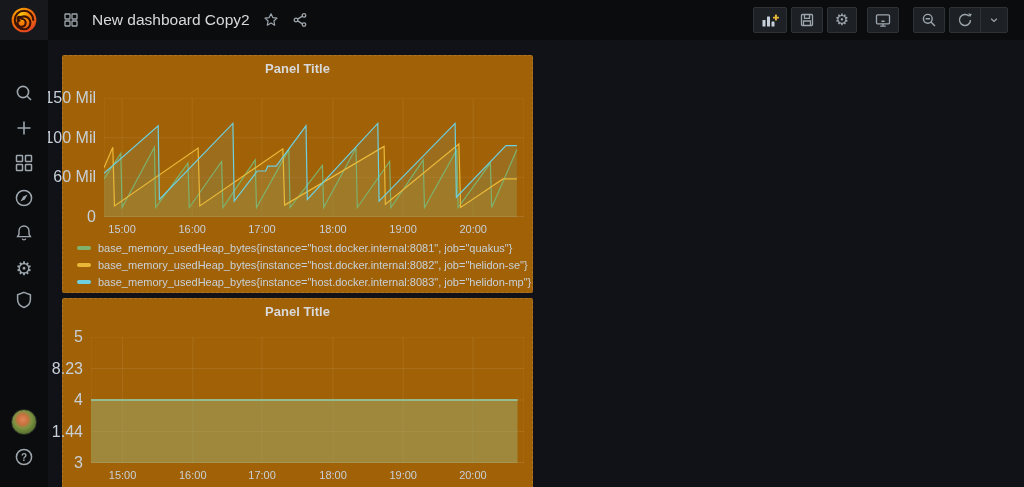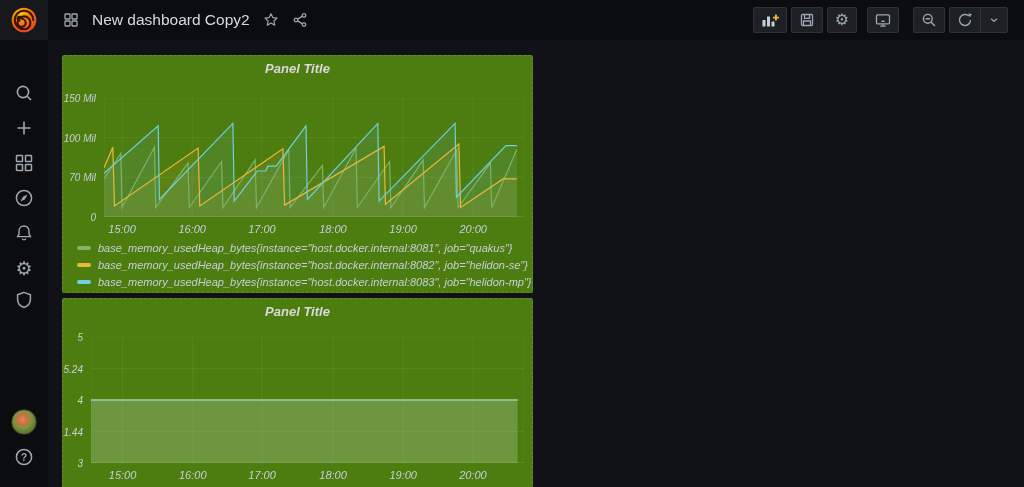--- a/index.html
+++ b/index.html
@@ -26,30 +26,30 @@
   
   .sidebar { position:absolute; left:0; top:40px; width:48px; height:447px; background:#0b0c0e; z-index:4; }
   .side-icon { position:absolute; left:14px; width:20px; height:20px; color:#9da6ad; cursor:pointer;
                display:flex; align-items:center; justify-content:center; }
   .gear-glyph { font-size:19px; line-height:1; }
   .avatar { position:absolute; left:11px; width:26px; height:26px; border-radius:50%; cursor:pointer;
             background: radial-gradient(circle at 45% 40%, #e0875a 0%, #c9713f 26%, #7d9342 45%, #55702e 75%, #3f5524 100%);
             border:1px solid #2c2f27; }
 
   
-  .panel { position:absolute; background:#4d7c0f; border:1px dashed rgba(255,255,255,0.13); border-radius:2px;font-style:italic; }
+  .panel { position:absolute; background:#a16207; border:1px dashed rgba(255,255,255,0.13); border-radius:2px; }
   .panel1 { left:62px; top:55px; width:471px; height:238px; }
   .panel2 { left:62px; top:298px; width:471px; height:240px; }
   .panel-title { height:26px; line-height:26px; text-align:center; color:#d8d9da; font-size:13px;
                  font-weight:bold; cursor:pointer; }
   .chart { position:absolute; }
   .panel1 .chart { left:41px; top:42px; width:420px; height:119px; }
   .panel2 .chart { left:28px; top:38px; width:433px; height:126px; }
   .ylabel { position:absolute; right:100%; margin-right:8px; transform:translateY(-50%);
-            font-size:10px; color:#c7d0d9; white-space:nowrap; }
+            font-size:16px; color:#c7d0d9; white-space:nowrap; }
   .xlabel { position:absolute; transform:translateX(-50%); font-size:11px; color:#c7d0d9; }
   .legend { position:absolute; left:14px; top:184px; display:flex; flex-direction:column; gap:2px; }
   .legend-row { display:flex; align-items:center; gap:7px; height:15px; cursor:pointer; }
   .swatch { width:14px; height:4px; border-radius:2px; flex:0 0 14px; }
   .legend-text { font-size:11px; color:#c7d0d9; white-space:nowrap; }
   svg { display:block; }
 </style>
 </head>
 <body>
 
@@ -215,21 +215,21 @@
           <polygon points="0.0,119 0.0,80.9 16.8,55.5 18.1,109.5 50.4,49.2 51.7,109.5 84.0,65.1 85.3,109.5 117.6,63.5 118.9,109.5 151.2,61.9 152.5,109.5 184.8,51.6 186.1,109.5 218.4,67.4 219.7,109.5 252.0,50.0 253.3,109.5 285.6,63.5 286.9,109.5 319.2,61.9 320.5,109.5 352.8,51.6 354.1,109.5 386.4,65.1 387.7,109.5 412.9,51.6 412.9,119" fill="#7EB26D" fill-opacity="0.1"></polygon>
           <polygon points="0.0,119 0.0,69.8 8.8,49.2 10.5,107.9 94.1,50.0 95.8,107.9 178.9,50.8 180.6,107.1 280.1,48.4 281.4,106.3 354.9,46.0 356.6,109.5 399.0,80.9 412.9,80.9 412.9,119" fill="#EAB839" fill-opacity="0.1"></polygon>
           <polygon points="0.0,119 0.0,75.4 54.2,27.8 55.4,101.5 128.9,25.4 130.2,103.1 153.3,73.0 161.7,73.0 163.8,68.2 172.2,68.2 202.0,27.8 203.3,101.5 273.8,25.4 275.1,103.1 351.1,25.4 352.4,99.2 401.9,47.6 412.9,47.6 412.9,119" fill="#6ED0E0" fill-opacity="0.1"></polygon>
           <polyline points="0.0,80.9 16.8,55.5 18.1,109.5 50.4,49.2 51.7,109.5 84.0,65.1 85.3,109.5 117.6,63.5 118.9,109.5 151.2,61.9 152.5,109.5 184.8,51.6 186.1,109.5 218.4,67.4 219.7,109.5 252.0,50.0 253.3,109.5 285.6,63.5 286.9,109.5 319.2,61.9 320.5,109.5 352.8,51.6 354.1,109.5 386.4,65.1 387.7,109.5 412.9,51.6" fill="none" stroke="#7EB26D" stroke-width="1.2"></polyline>
           <polyline points="0.0,69.8 8.8,49.2 10.5,107.9 94.1,50.0 95.8,107.9 178.9,50.8 180.6,107.1 280.1,48.4 281.4,106.3 354.9,46.0 356.6,109.5 399.0,80.9 412.9,80.9" fill="none" stroke="#EAB839" stroke-width="1.2"></polyline>
           <polyline points="0.0,75.4 54.2,27.8 55.4,101.5 128.9,25.4 130.2,103.1 153.3,73.0 161.7,73.0 163.8,68.2 172.2,68.2 202.0,27.8 203.3,101.5 273.8,25.4 275.1,103.1 351.1,25.4 352.4,99.2 401.9,47.6 412.9,47.6" fill="none" stroke="#6ED0E0" stroke-width="1.2"></polyline>
           <line x1="0" y1="119" x2="420" y2="119" stroke="rgba(255,255,255,0.16)"></line>
         </svg>
         <span class="ylabel" style="top: 0px;">150 Mil</span>
         <span class="ylabel" style="top: 39.6667px;">100 Mil</span>
-        <span class="ylabel" style="top: 79.3333px;">70 Mil</span>
+        <span class="ylabel" style="top: 79.3333px;">60 Mil</span>
         <span class="ylabel" style="top: 119px;">0</span>
         <span class="xlabel" style="left: 18.06px; top: 125px;">15:00</span>
         <span class="xlabel" style="left: 88.2px; top: 125px;">16:00</span>
         <span class="xlabel" style="left: 157.92px; top: 125px;">17:00</span>
         <span class="xlabel" style="left: 228.9px; top: 125px;">18:00</span>
         <span class="xlabel" style="left: 299.04px; top: 125px;">19:00</span>
         <span class="xlabel" style="left: 369.18px; top: 125px;">20:00</span>
       </div>
     <div class="legend">
         <div class="legend-row">
@@ -266,21 +266,21 @@
           <line x1="433.0" y1="0" x2="433.0" y2="126" stroke="rgba(255,255,255,0.07)"></line>
           <polygon points="0.0,126 0.0,63.0 426.5,63.0 426.5,126" fill="#7EB26D" fill-opacity="0.16"></polygon>
           <polygon points="0.0,126 0.0,63.0 426.5,63.0 426.5,126" fill="#EAB839" fill-opacity="0.16"></polygon>
           <polygon points="0.0,126 0.0,63.0 426.5,63.0 426.5,126" fill="#6ED0E0" fill-opacity="0.16"></polygon>
           <polyline points="0.0,63.0 426.5,63.0" fill="none" stroke="#7EB26D" stroke-width="1.2"></polyline>
           <polyline points="0.0,63.0 426.5,63.0" fill="none" stroke="#EAB839" stroke-width="1.2"></polyline>
           <polyline points="0.0,63.0 426.5,63.0" fill="none" stroke="#6ED0E0" stroke-width="1.2"></polyline>
           <line x1="0" y1="126" x2="433" y2="126" stroke="rgba(255,255,255,0.16)"></line>
         </svg>
         <span class="ylabel" style="top: 0px;">5</span>
-        <span class="ylabel" style="top: 31.5px;">5.24</span>
+        <span class="ylabel" style="top: 31.5px;">8.23</span>
         <span class="ylabel" style="top: 63px;">4</span>
         <span class="ylabel" style="top: 94.5px;">1.44</span>
         <span class="ylabel" style="top: 126px;">3</span>
         <span class="xlabel" style="left: 31.609px; top: 132px;">15:00</span>
         <span class="xlabel" style="left: 101.755px; top: 132px;">16:00</span>
         <span class="xlabel" style="left: 171.035px; top: 132px;">17:00</span>
         <span class="xlabel" style="left: 242.047px; top: 132px;">18:00</span>
         <span class="xlabel" style="left: 312.193px; top: 132px;">19:00</span>
         <span class="xlabel" style="left: 381.906px; top: 132px;">20:00</span>
       </div>

